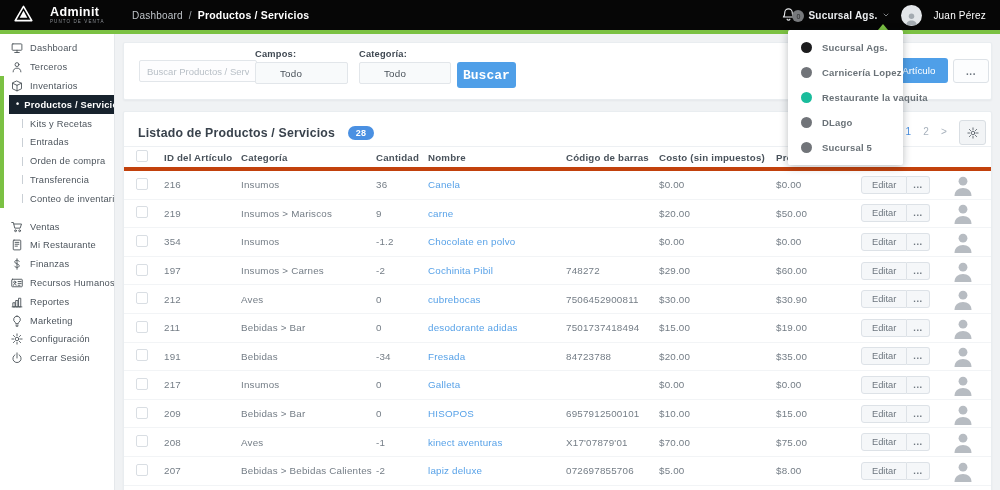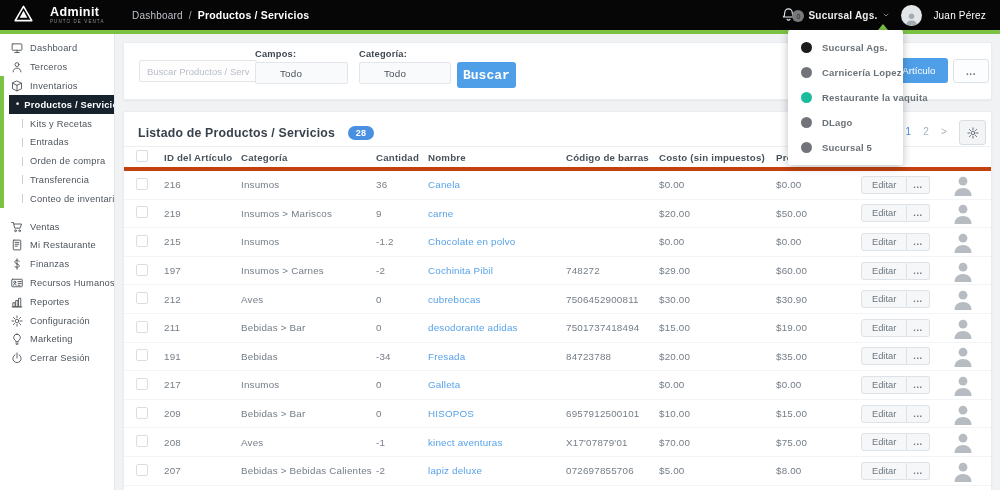--- a/index.html
+++ b/index.html
@@ -256,35 +256,35 @@
             <rect x="6.8" y="6" width="2.4" height="8.5"></rect>
             <rect x="10.6" y="3" width="2.4" height="11.5"></rect>
           </svg>
         </span>
         <span class="side-label">Reportes</span>
       </li>
 
       <li class="side-item">
         <span class="icn">
           <svg viewBox="0 0 16 16">
+            <path d="M8 1.5a4.5 4.5 0 0 1 2.5 8.2c-.6.5-.8 1-.8 1.8H6.3c0-.8-.2-1.3-.8-1.8A4.5 4.5 0 0 1 8 1.5z"></path>
+            <path d="M6.5 13.5h3M7 15h2"></path>
+          </svg>
+        </span>
+        <span class="side-label">Marketing</span>
+      </li>
+
+      <li class="side-item">
+        <span class="icn">
+          <svg viewBox="0 0 16 16">
             <circle cx="8" cy="8" r="2.4"></circle>
             <path d="M8 1.2v2.2M8 12.6v2.2M1.2 8h2.2M12.6 8h2.2M3.2 3.2l1.6 1.6M11.2 11.2l1.6 1.6M12.8 3.2l-1.6 1.6M4.8 11.2l-1.6 1.6"></path>
           </svg>
         </span>
         <span class="side-label">Configuración</span>
-      </li>
-
-      <li class="side-item">
-        <span class="icn">
-          <svg viewBox="0 0 16 16">
-            <path d="M8 1.5a4.5 4.5 0 0 1 2.5 8.2c-.6.5-.8 1-.8 1.8H6.3c0-.8-.2-1.3-.8-1.8A4.5 4.5 0 0 1 8 1.5z"></path>
-            <path d="M6.5 13.5h3M7 15h2"></path>
-          </svg>
-        </span>
-        <span class="side-label">Marketing</span>
       </li>
 
       <li class="side-item">
         <span class="icn">
           <svg viewBox="0 0 16 16">
             <path d="M5.2 3.8a5.5 5.5 0 1 0 5.6 0M8 1.2V8"></path>
           </svg>
         </span>
         <span class="side-label">Cerrar Sesión</span>
       </li>
@@ -381,21 +381,21 @@
               <svg viewBox="0 0 24 24">
                 <circle cx="12" cy="8.2" r="4.4"></circle>
                 <path d="M3.5 23c0-5.2 3.8-8 8.5-8s8.5 2.8 8.5 8z"></path>
               </svg>
             </span>
           </div>
         </div>
 
         <div class="grid row">
           <div class="cell"><span class="checkbox"></span></div>
-          <div class="cell">215</div>
+          <div class="cell">354</div>
           <div class="cell">Insumos</div>
           <div class="cell">-1.2</div>
           <div class="cell name">Chocolate en polvo</div>
           <div class="cell"></div>
           <div class="cell">$0.00</div>
           <div class="cell">$0.00</div>
           <div class="cell actions">
             <button class="edit-btn">Editar</button>
             <button class="row-more-btn">...</button>
           </div>

